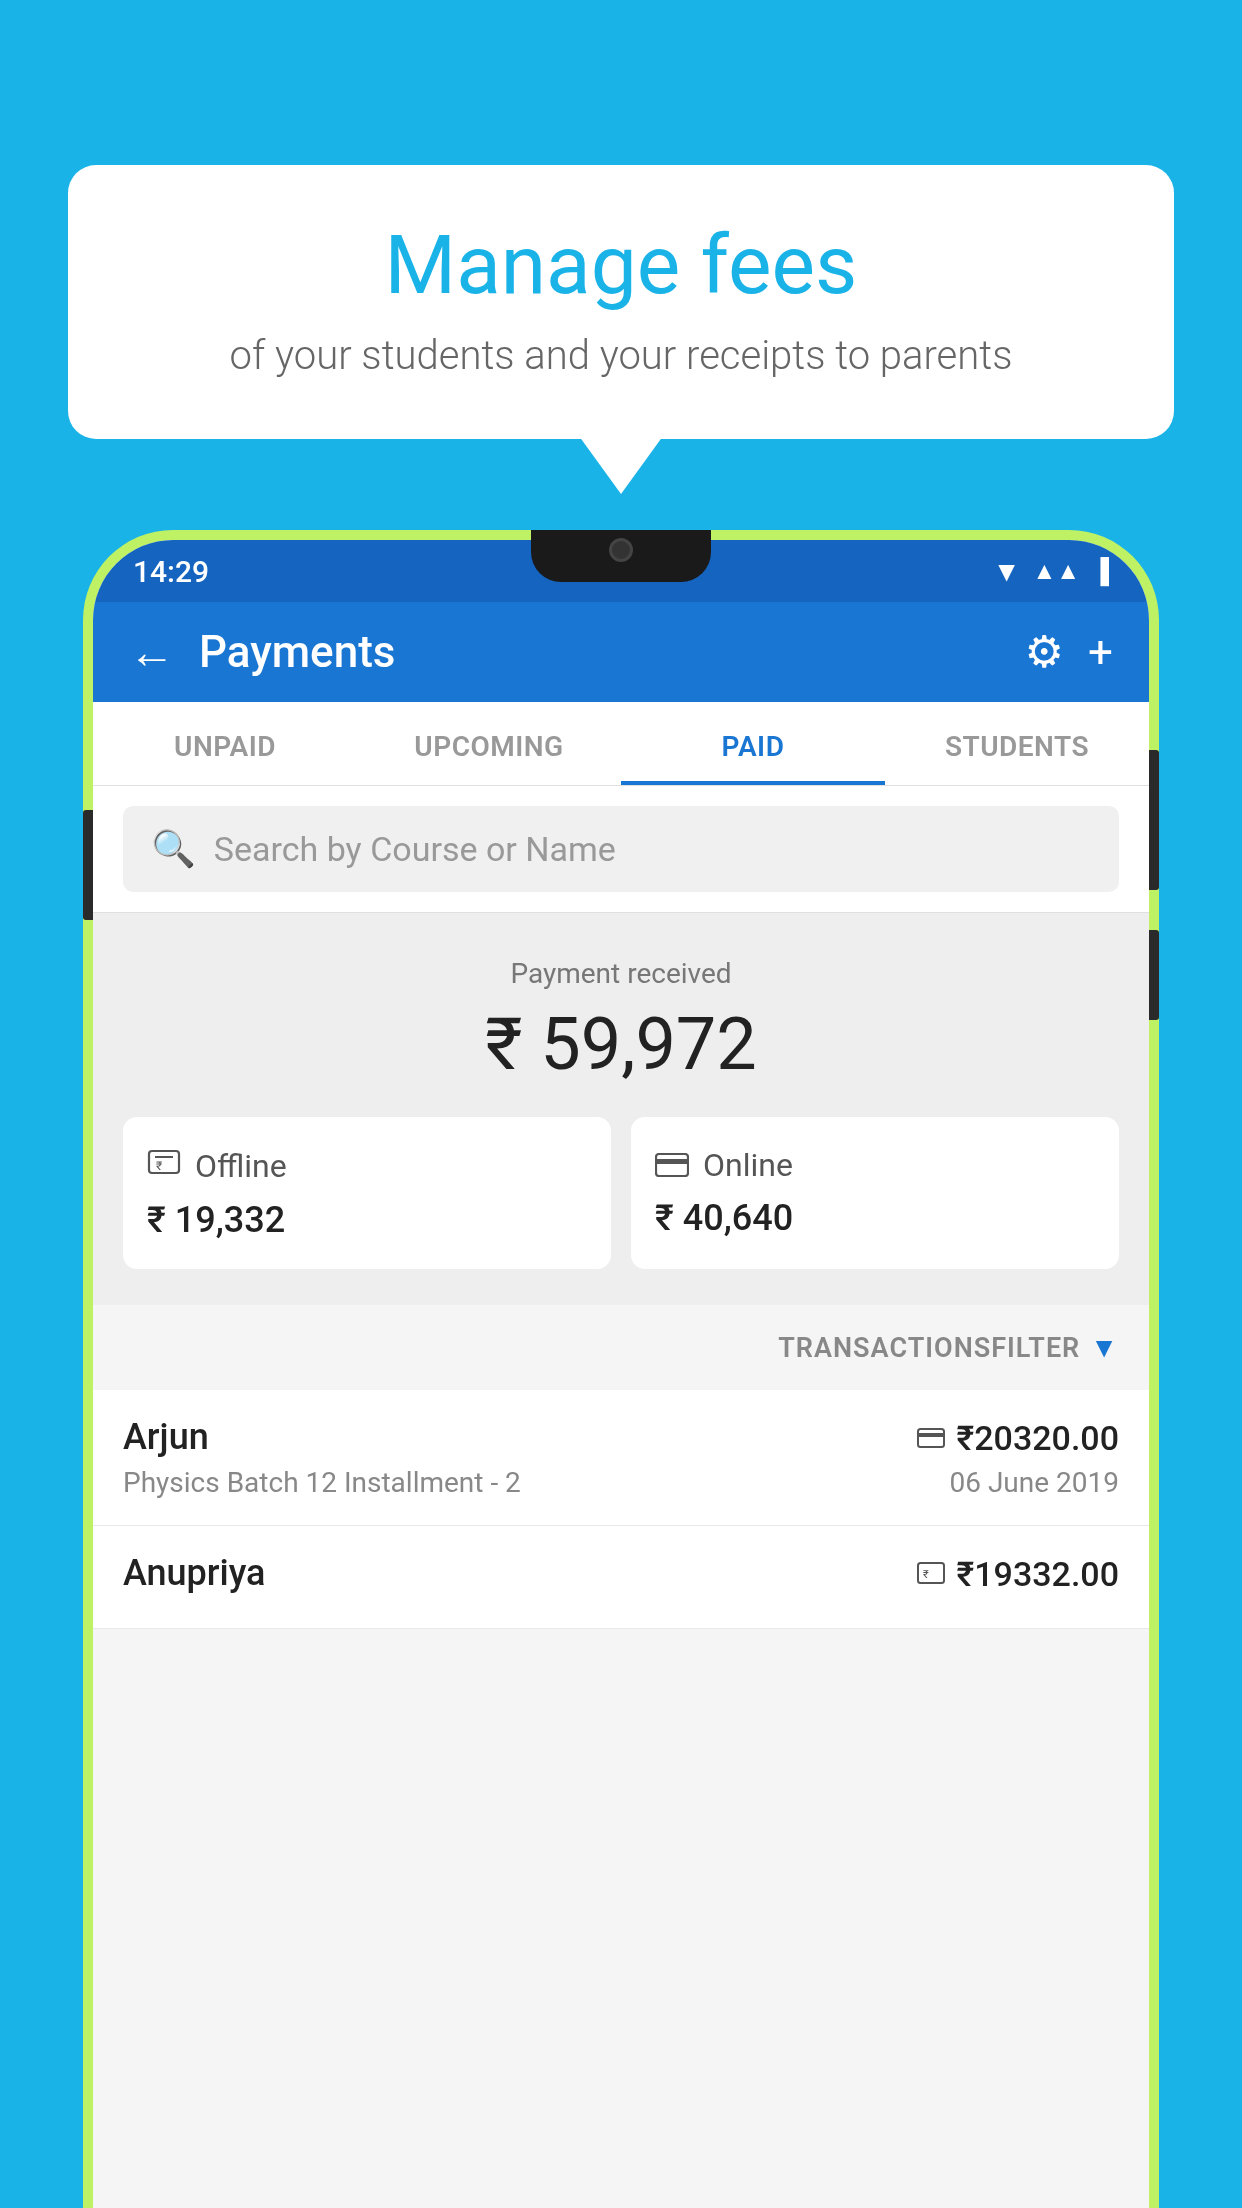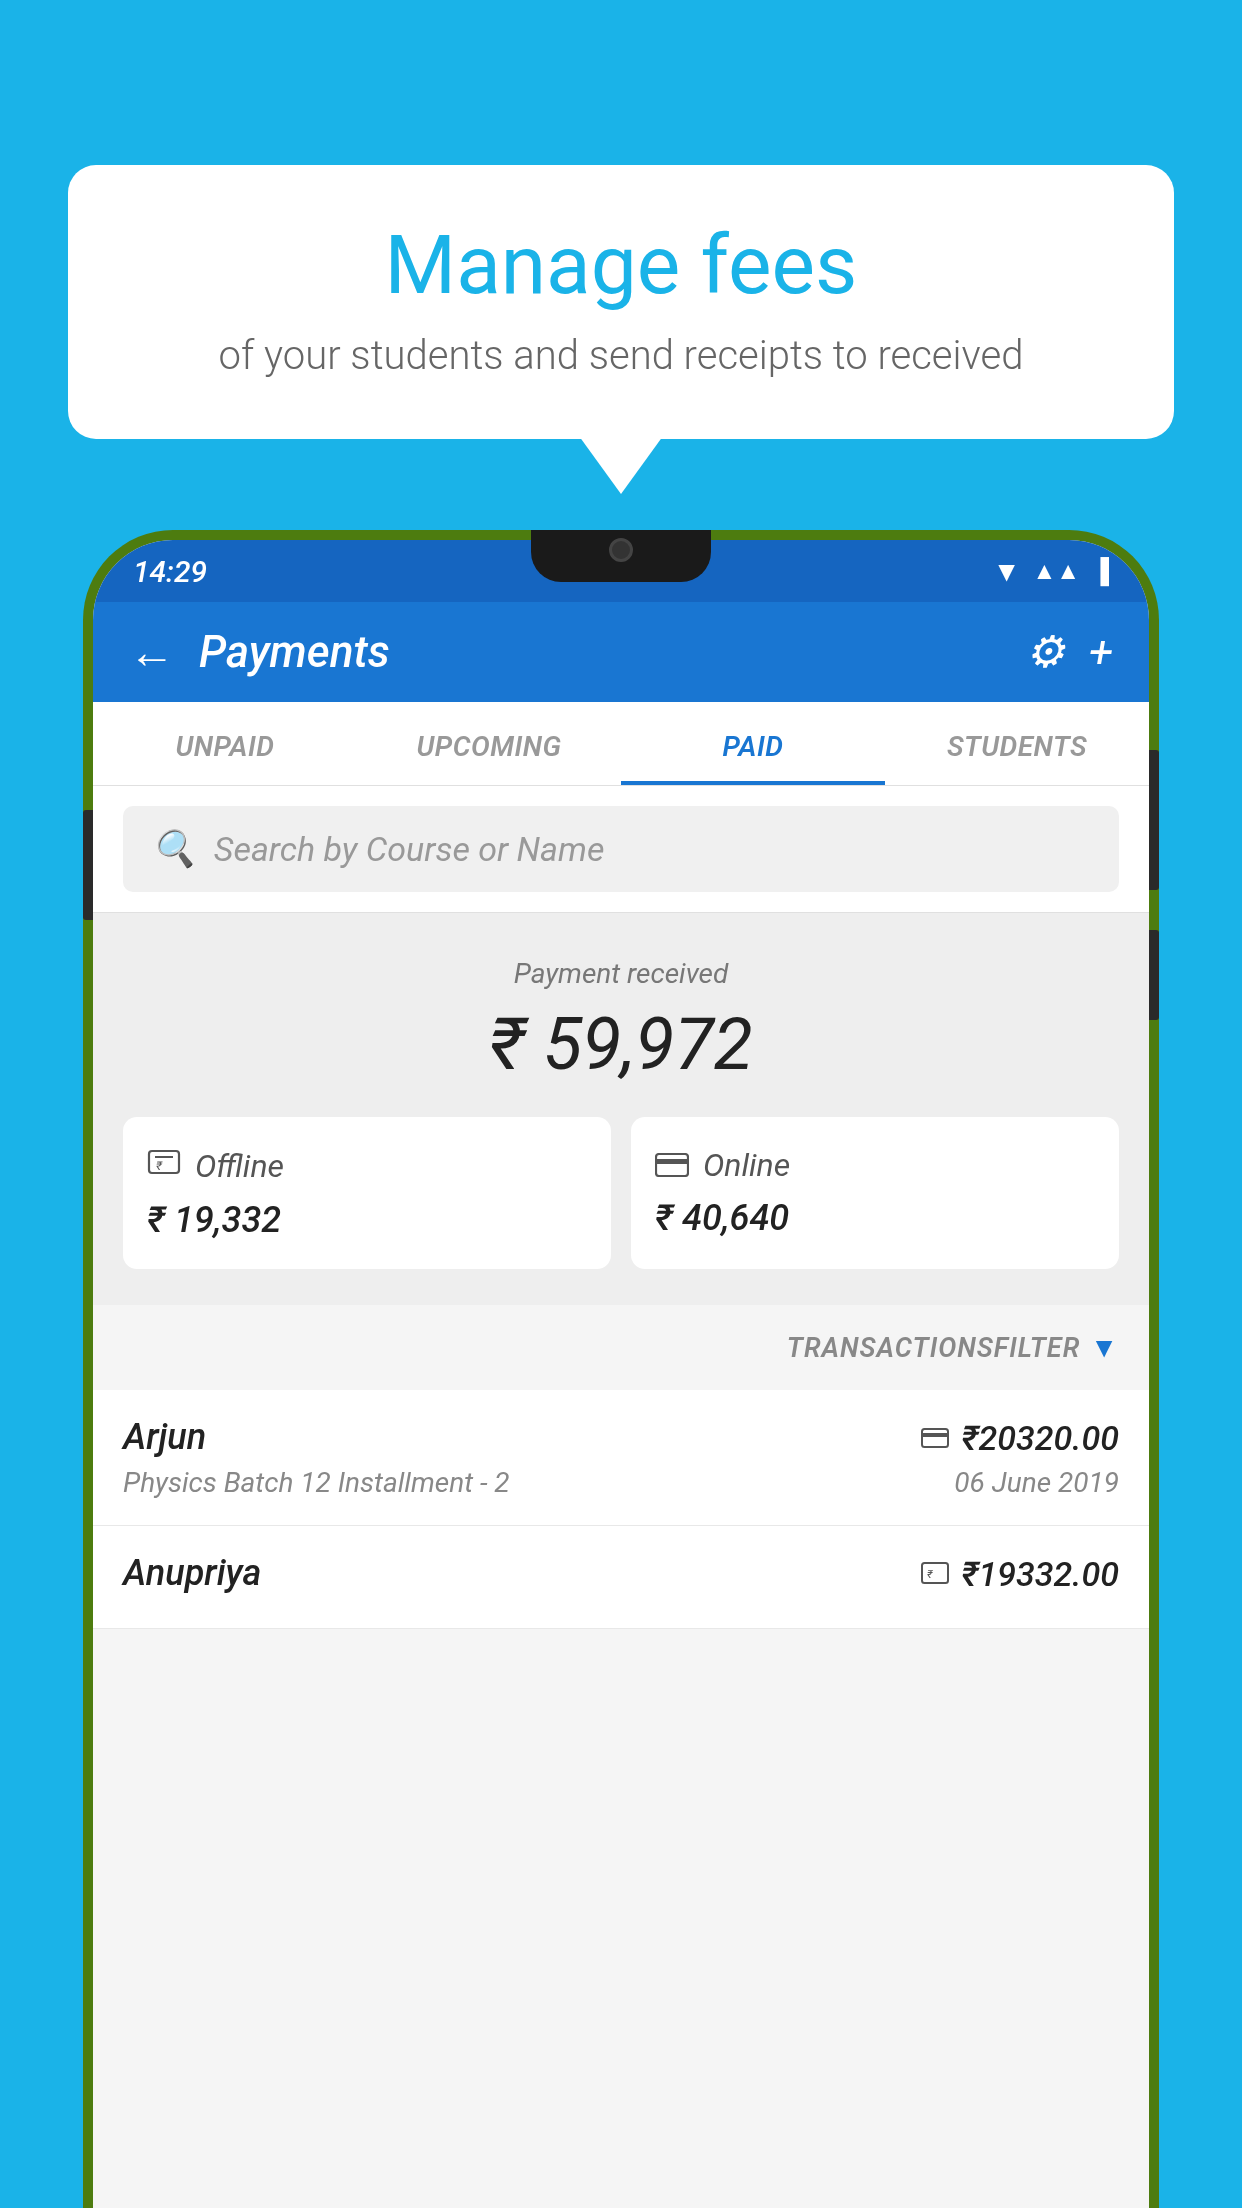--- a/index.html
+++ b/index.html
@@ -52,24 +52,23 @@
       font-weight: 300;
     }
 
     
     .phone-frame {
       position: absolute;
       top: 530px;
       left: 83px;
       right: 83px;
       bottom: 0;
-      background: #4d7c0f;
+      background: #bef264;
       border-radius: 90px 90px 0 0;
       overflow: hidden;
-      font-style: italic;
     }
 
     
     .notch {
       position: absolute;
       top: 0;
       left: 50%;
       transform: translateX(-50%);
       width: 180px;
       height: 52px;
@@ -374,21 +373,21 @@
       border-radius: 0 3px 3px 0;
     }
   </style>
 </head>
 <body>
 
 <div style="position:absolute;top:0;left:0;width:100%;height:100%;background:#1ab3e8;"></div>
 
 <div class="speech-bubble">
   <div class="bubble-title">Manage fees</div>
-  <div class="bubble-subtitle">of your students and send receipts to received</div>
+  <div class="bubble-subtitle">of your students and your receipts to parents</div>
 </div>
 
 <div class="phone-frame">
 
   <div class="side-buttons-left"></div>
   <div class="side-buttons-right-vol"></div>
   <div class="side-buttons-right-pwr"></div>
 
   <div class="notch">
     <div style="position:absolute;top:8px;left:50%;transform:translateX(-50%);width:24px;height:24px;background:#333;border-radius:50%;border:3px solid #444;"></div>

